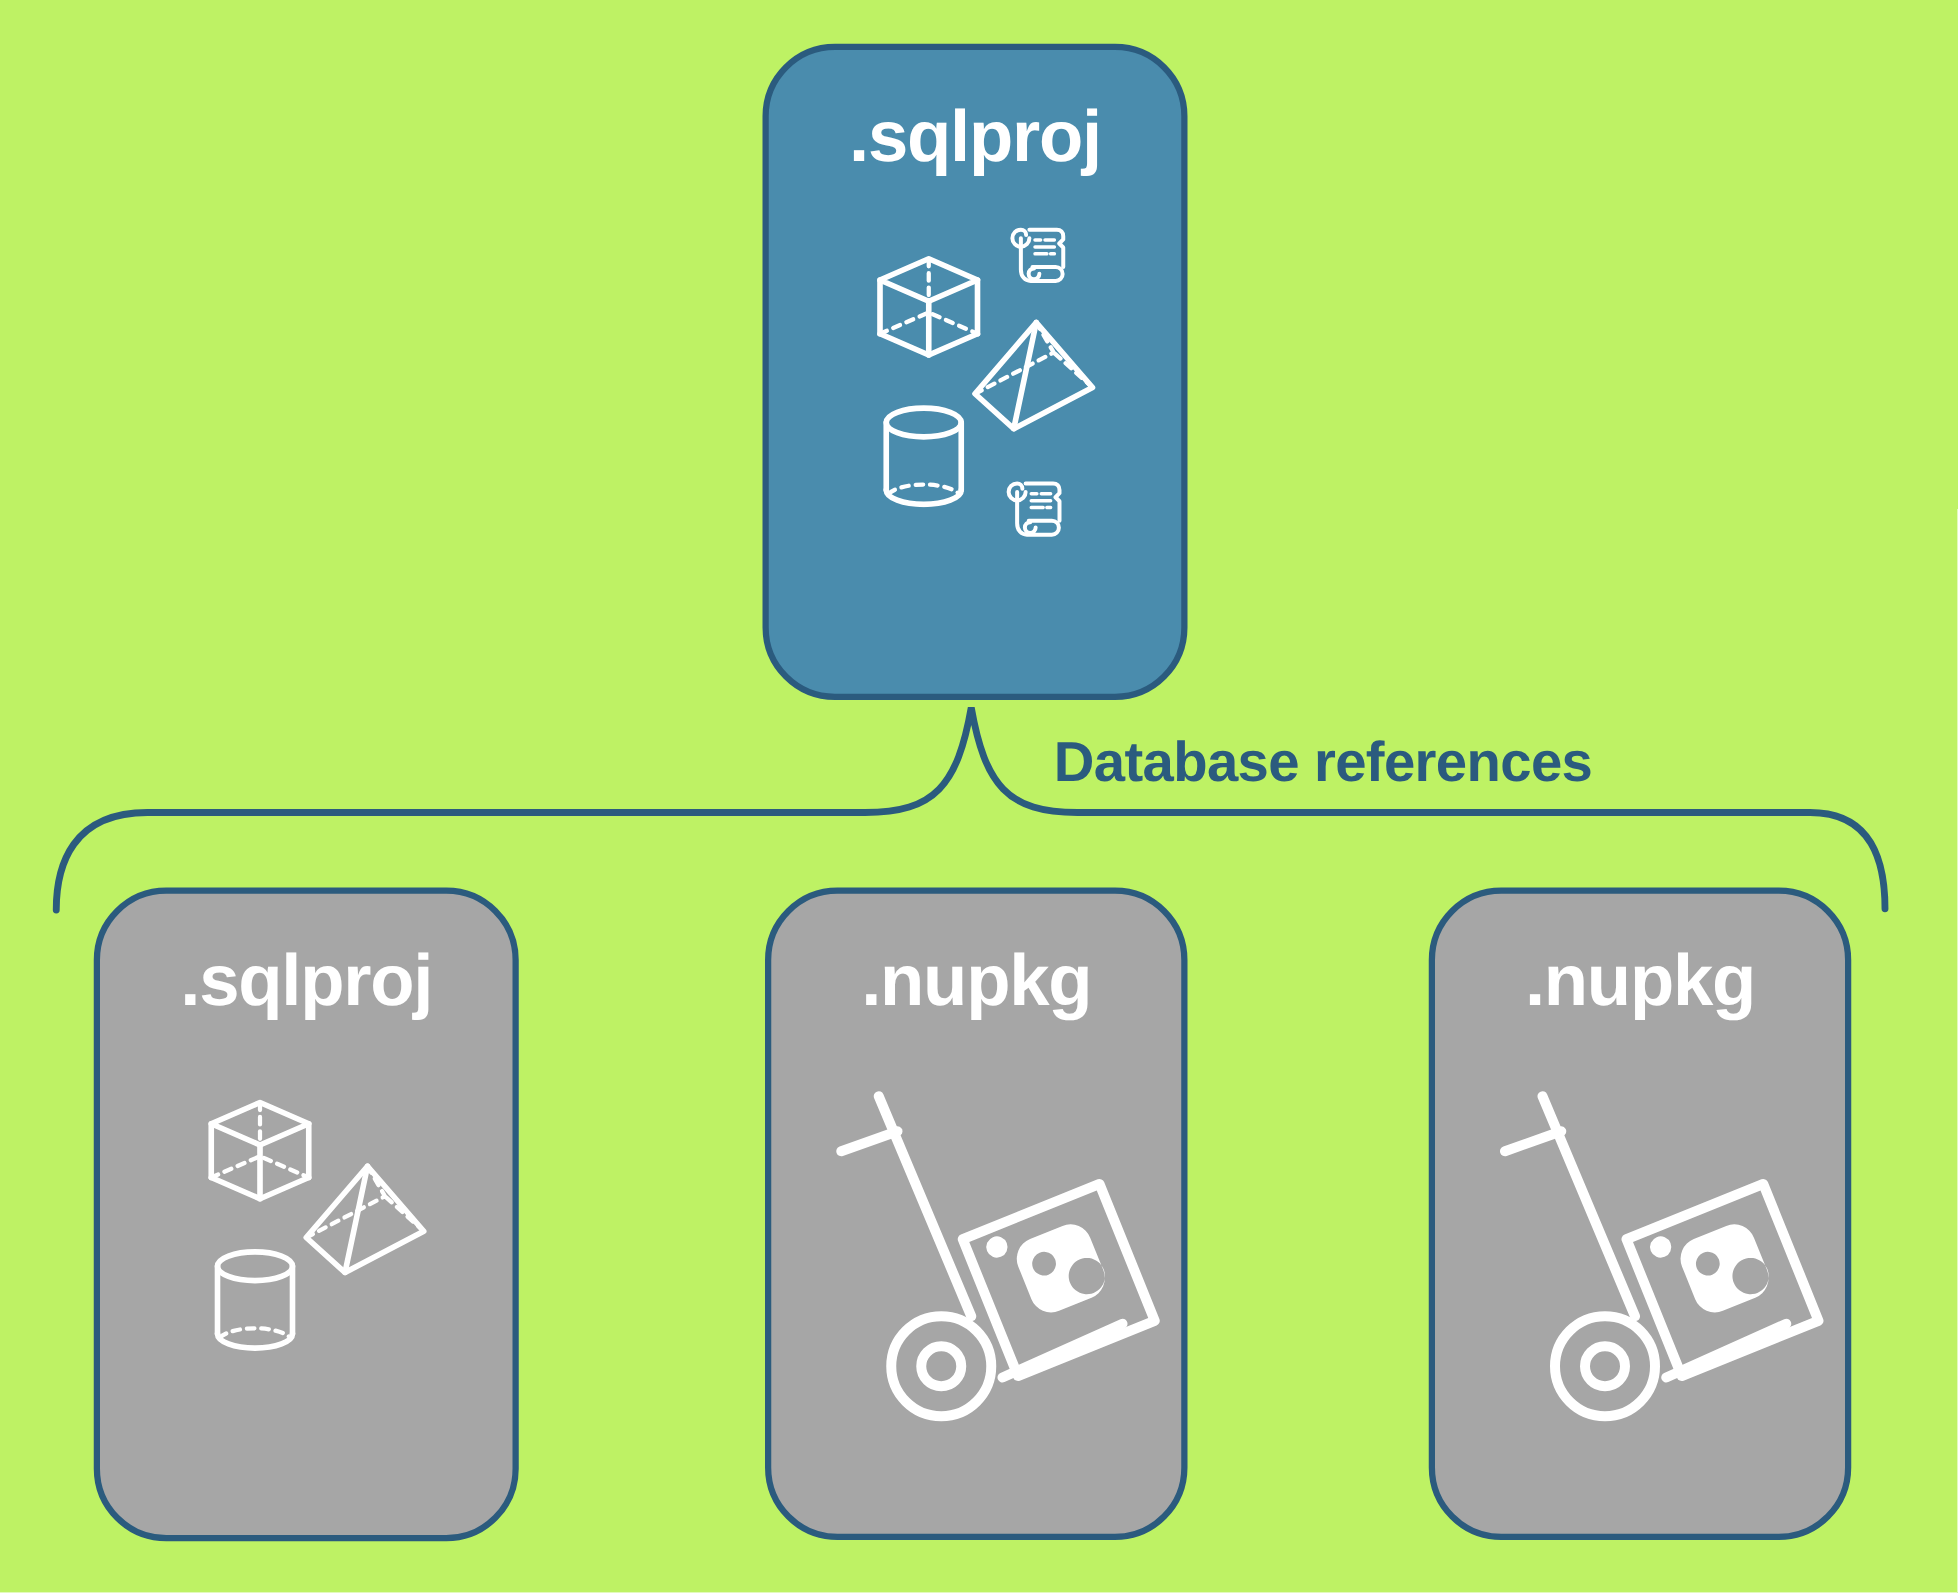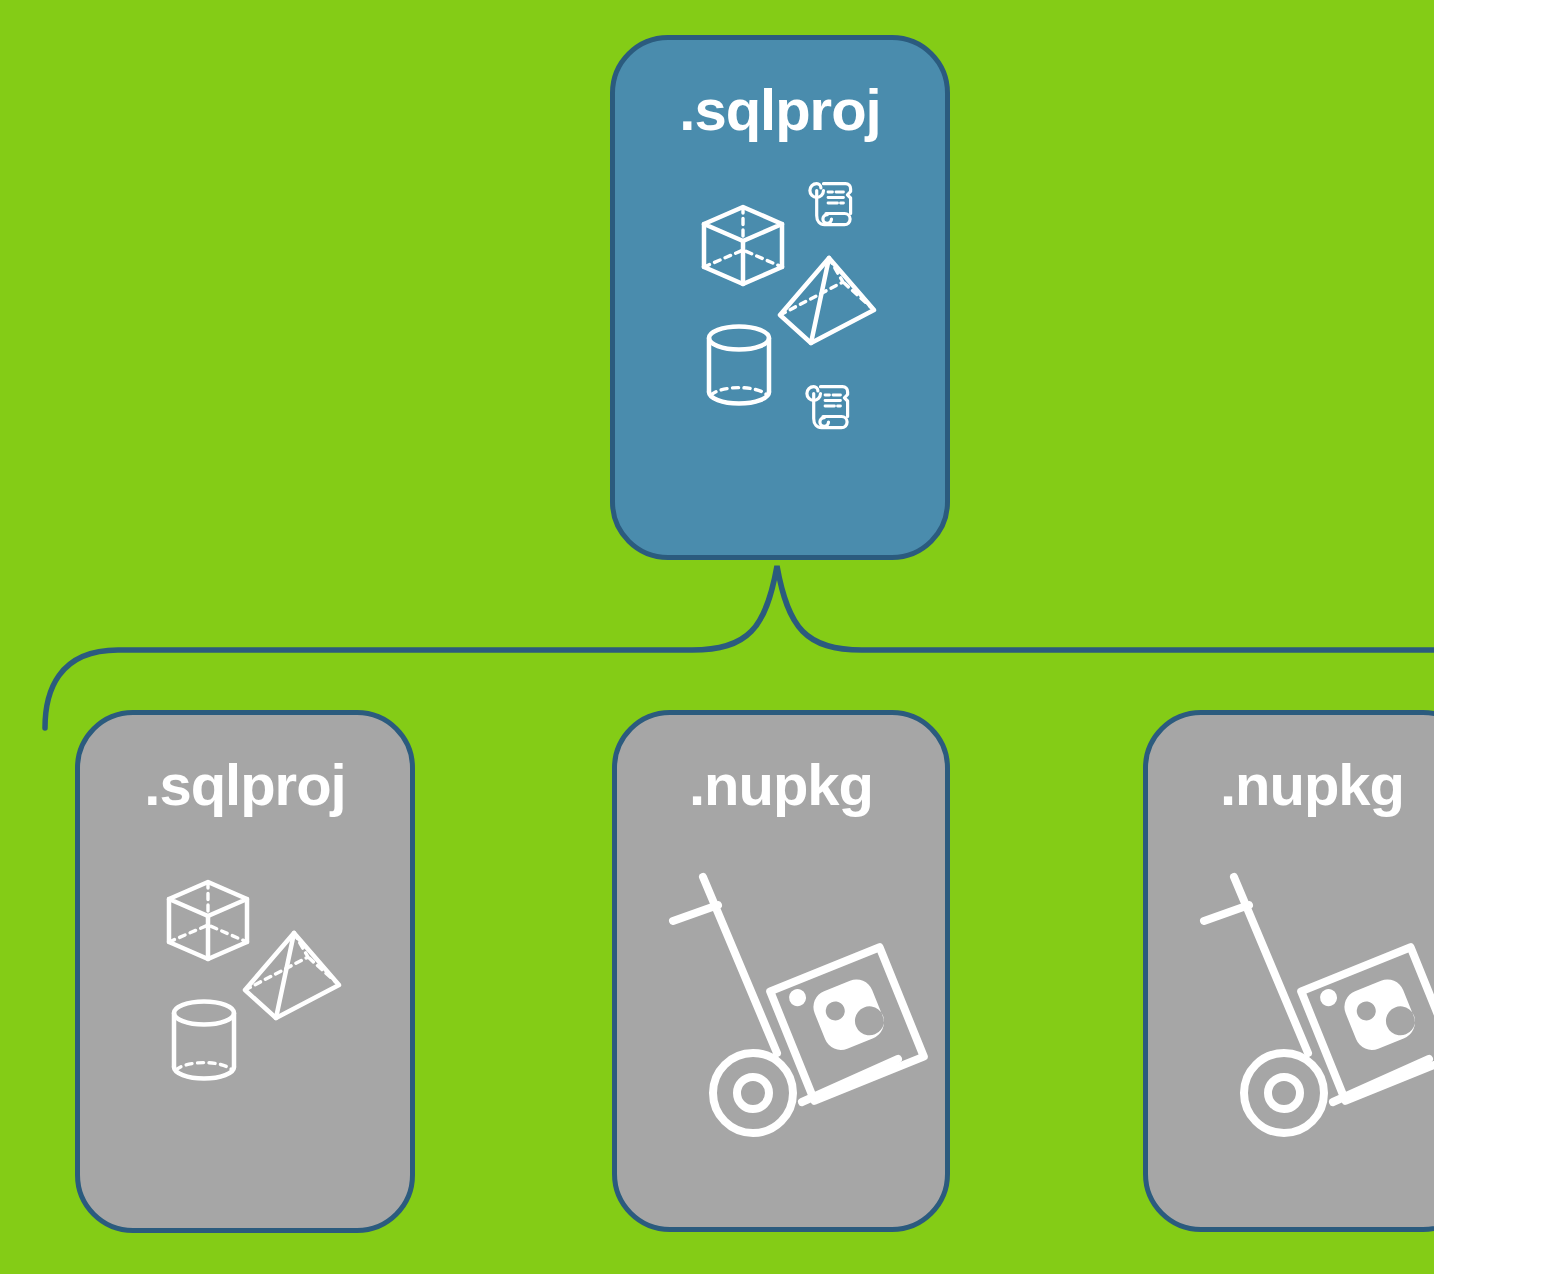--- a/index.html
+++ b/index.html
@@ -9,23 +9,23 @@
     font-family: "Liberation Sans", "DejaVu Sans", sans-serif;
   }
   :root {
     --root-fill: #4A8CAD;
     --child-fill: #A6A6A6;
     --outline: #2B5B7E;
     --icon: #FFFFFF;
   }
   .canvas {
     position: relative;
-    width: 1434px;
+    width: 1566px;
     height: 1274px;
-    background: #84cc16;
+    background: #bef264;
     overflow: hidden;
   }
   .node {
     position: absolute;
     border: 5px solid var(--outline);
     border-radius: 58px;
     box-sizing: border-box;
   }
   .node.root  { background: var(--root-fill); }
   .node.child { background: var(--child-fill); }
@@ -152,20 +152,21 @@
           <path stroke-width="2.8" d="M26 17 h4.5 M34 17 h7.5 M26 22.5 h15.5 M26 28 h9.5 M38.5 28 h3"></path>
         </g>
       </svg>
     </div>
   </div>
 
   <svg class="brace-layer" viewBox="0 0 1566 1274">
     <path d="M45 728 C45 692 58 650 118 650 L692 650 C748 650 766 628 777 566 C788 628 806 650 862 650 L1448 650 C1498 650 1508 690 1508 727"></path>
   </svg>
 
+  <div class="edge-label">Database references</div>
 
   <div class="node child child-box1">
     <span class="box-title">.sqlproj</span>
 
     <div class="icon pos-cube">
       <svg viewBox="0 0 84 86">
         <g class="stroke" stroke-width="4.5">
           <path d="M42 3 L81 20 L42 37 L3 20 Z"></path>
           <path d="M3 20 V63 M81 20 V63 M42 37 V80"></path>
           <path d="M3 63 L42 80 L81 63"></path>

